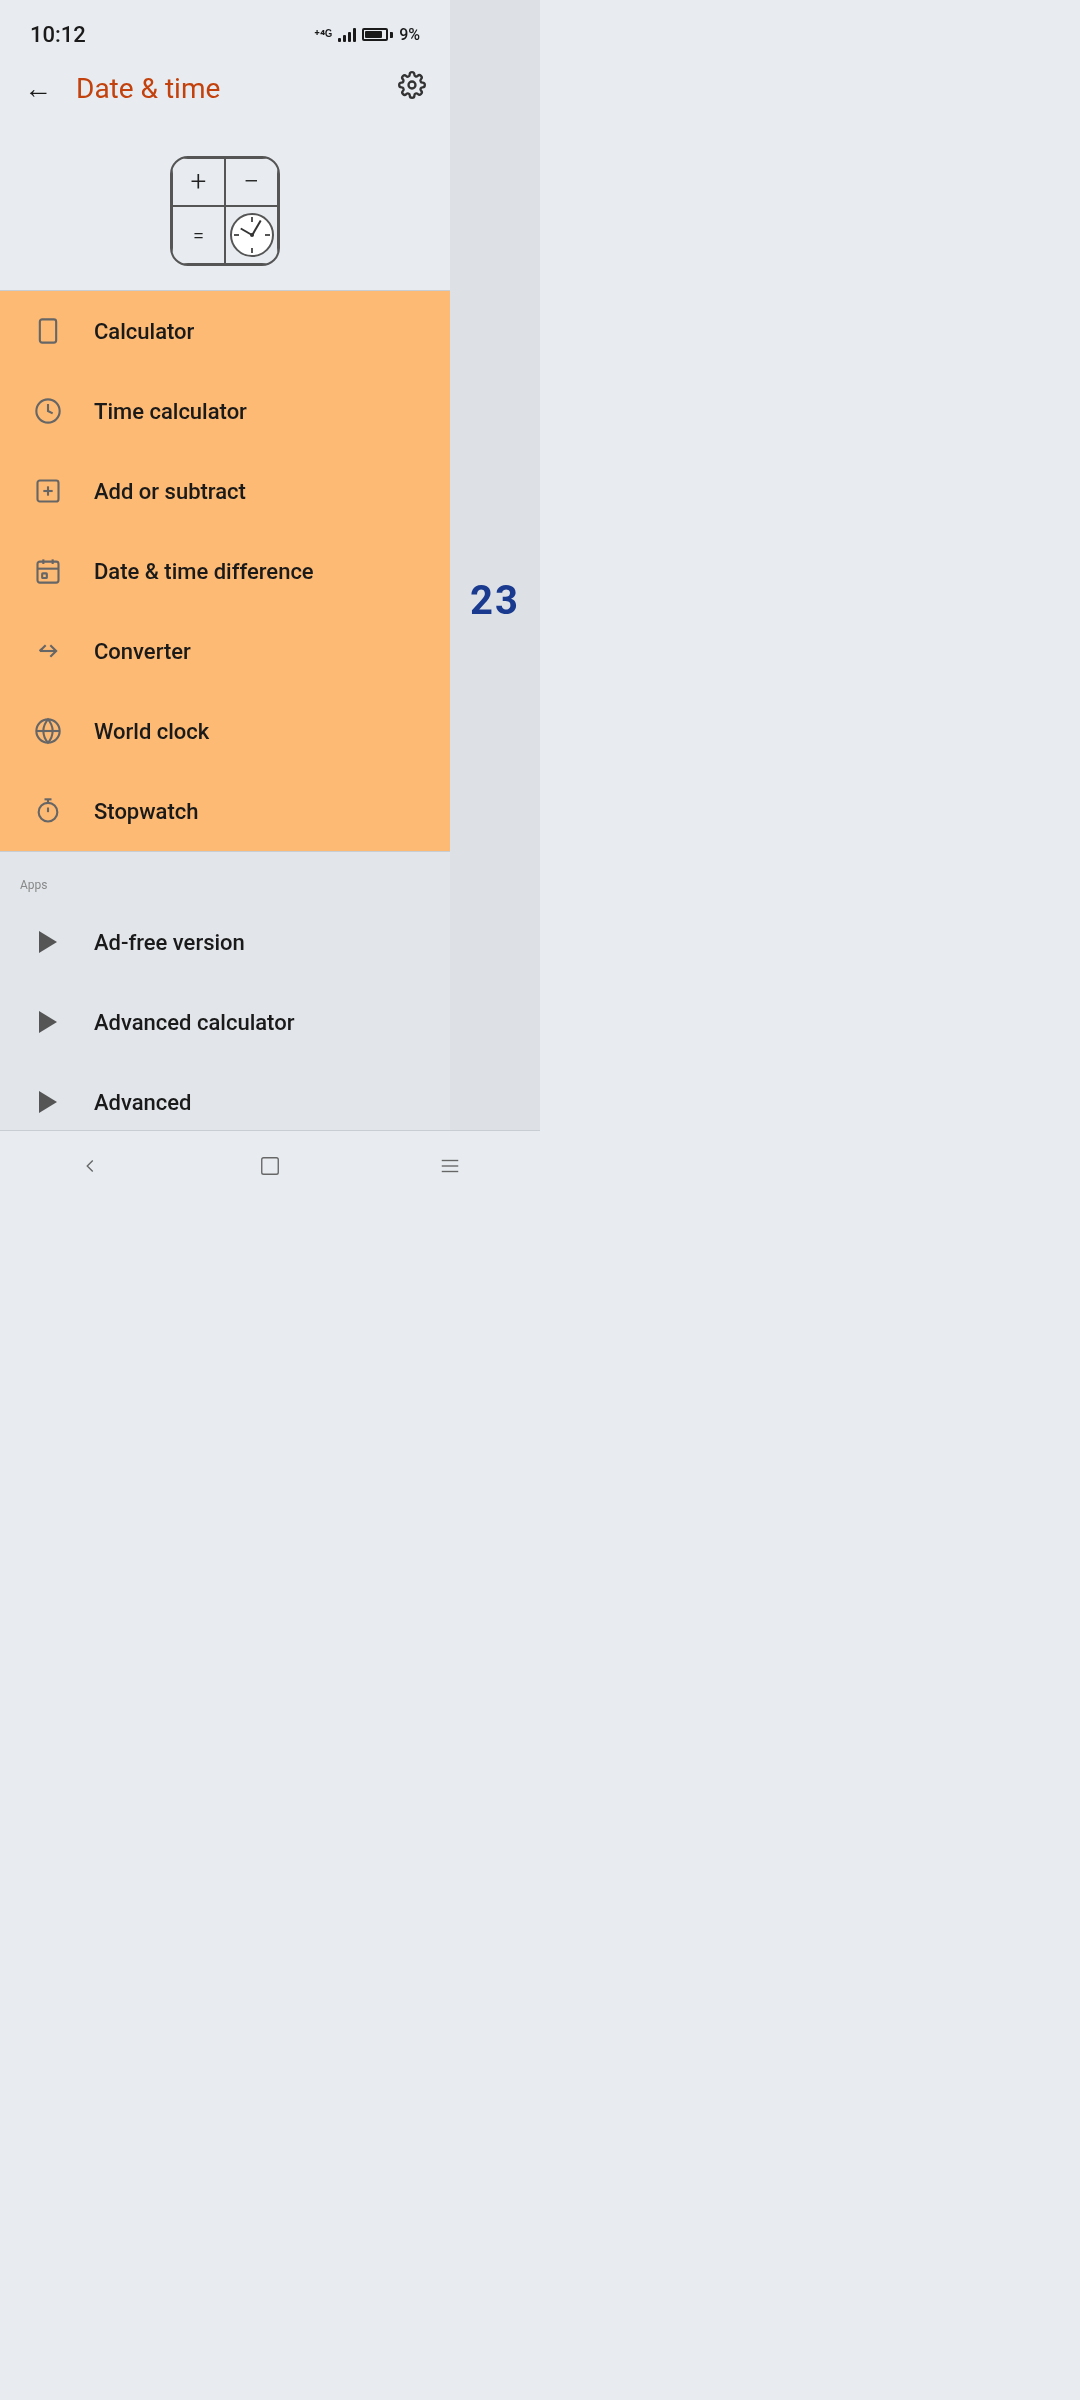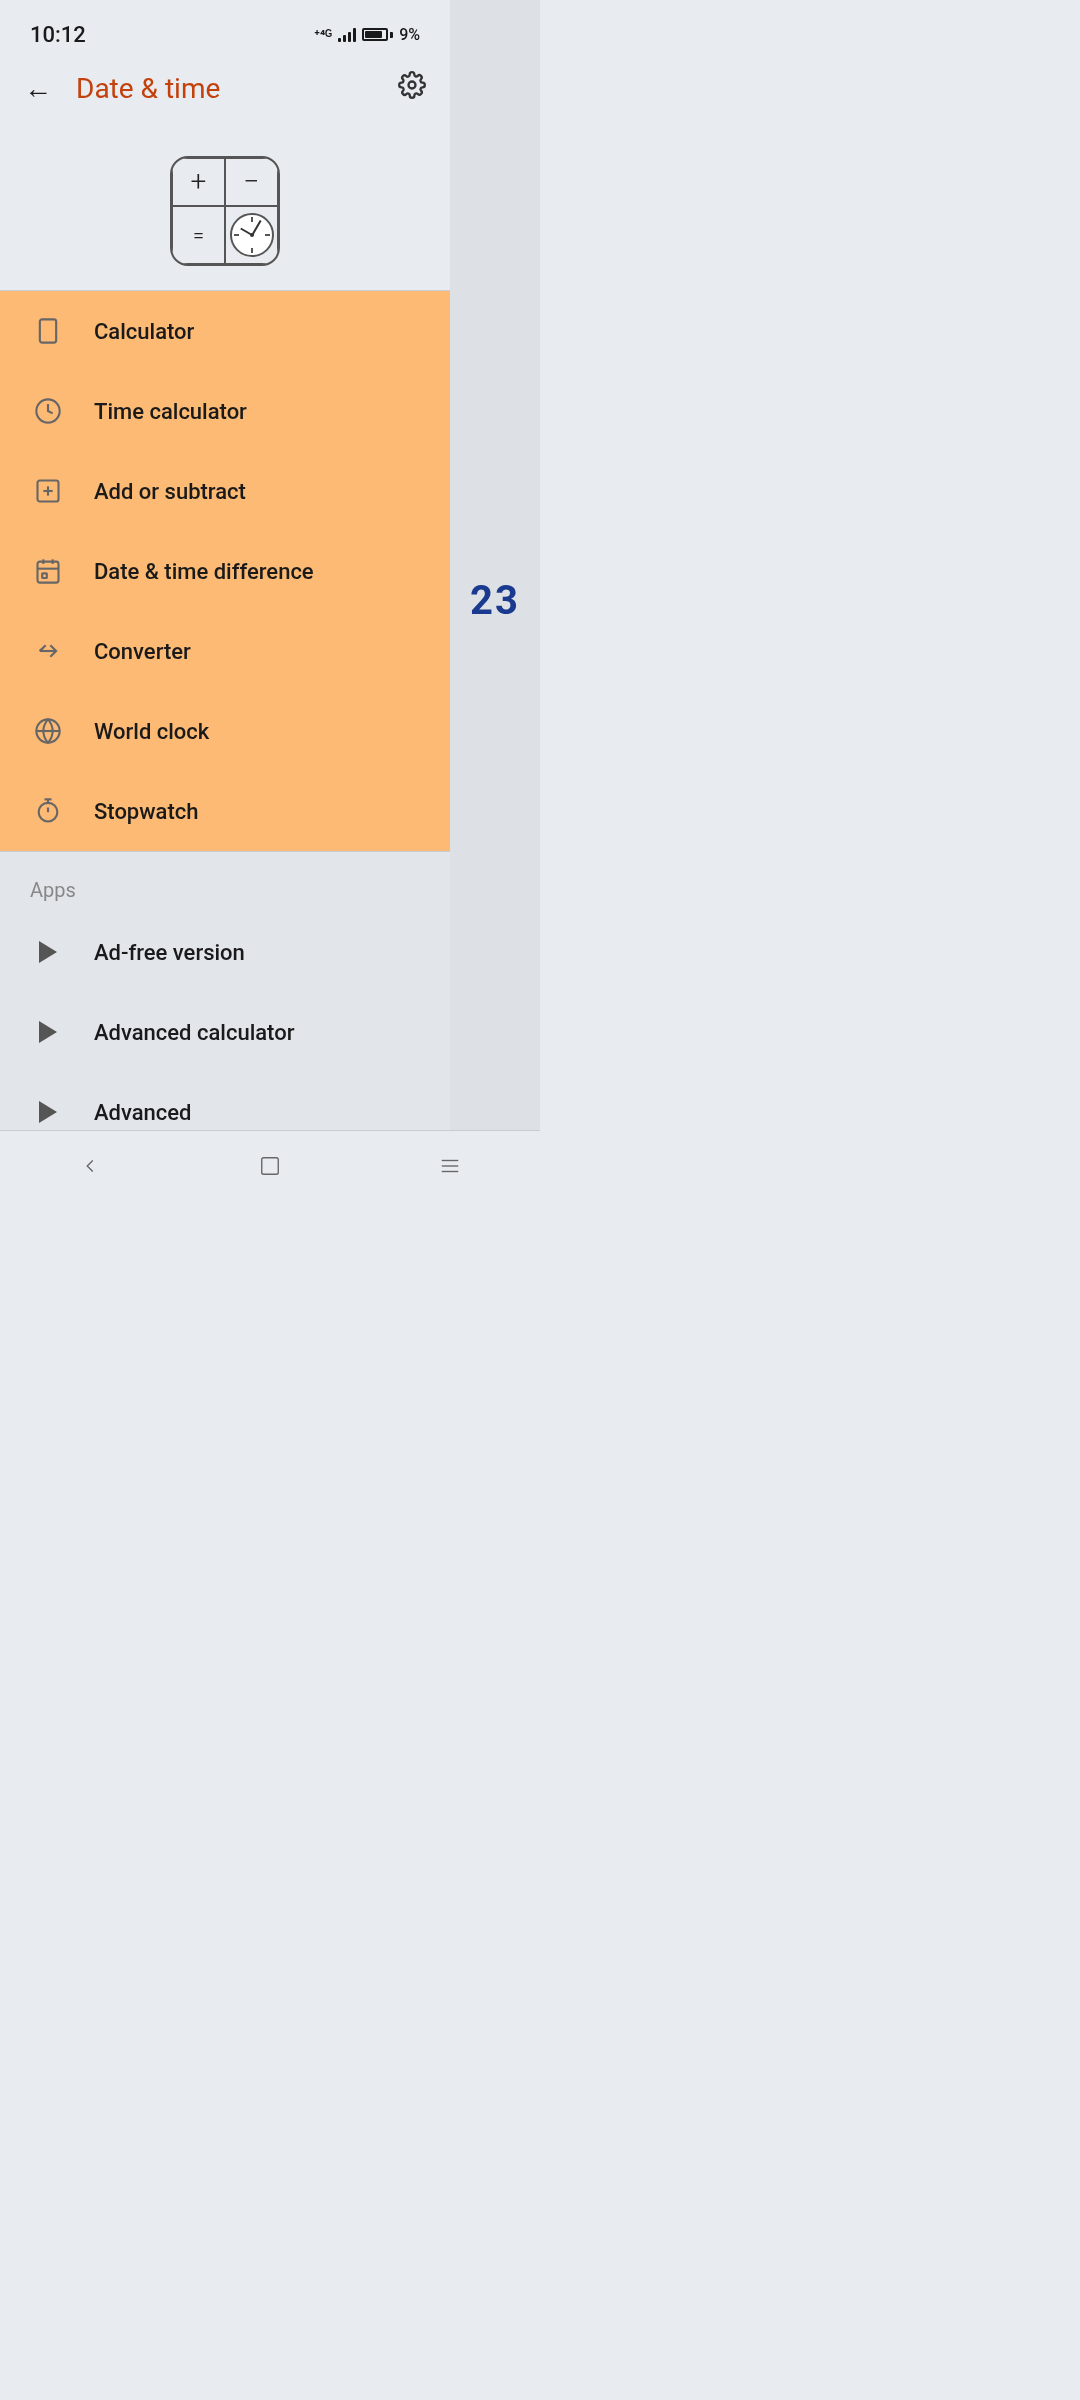--- a/index.html
+++ b/index.html
@@ -201,22 +201,22 @@
       color: #666;
     }
 
     
     .apps-section {
       background-color: #e2e6ea;
       padding-top: 8px;
     }
 
     .apps-header {
-      padding: 18px 30px 10px;
-      font-size: 20px;
+      padding: 18px 20px 10px;
+      font-size: 12px;
       color: #888;
       font-weight: 400;
     }
 
     .apps-item {
       display: flex;
       align-items: center;
       gap: 28px;
       padding: 22px 30px;
       cursor: pointer;

